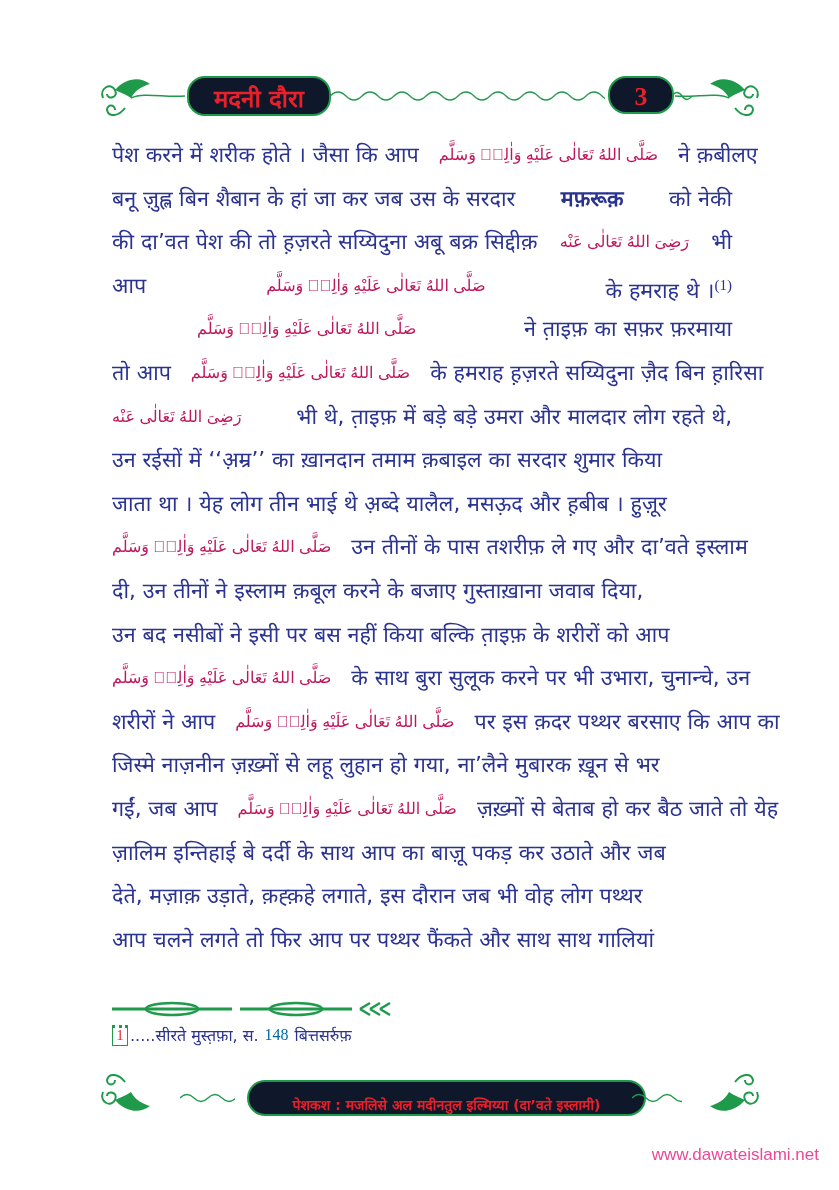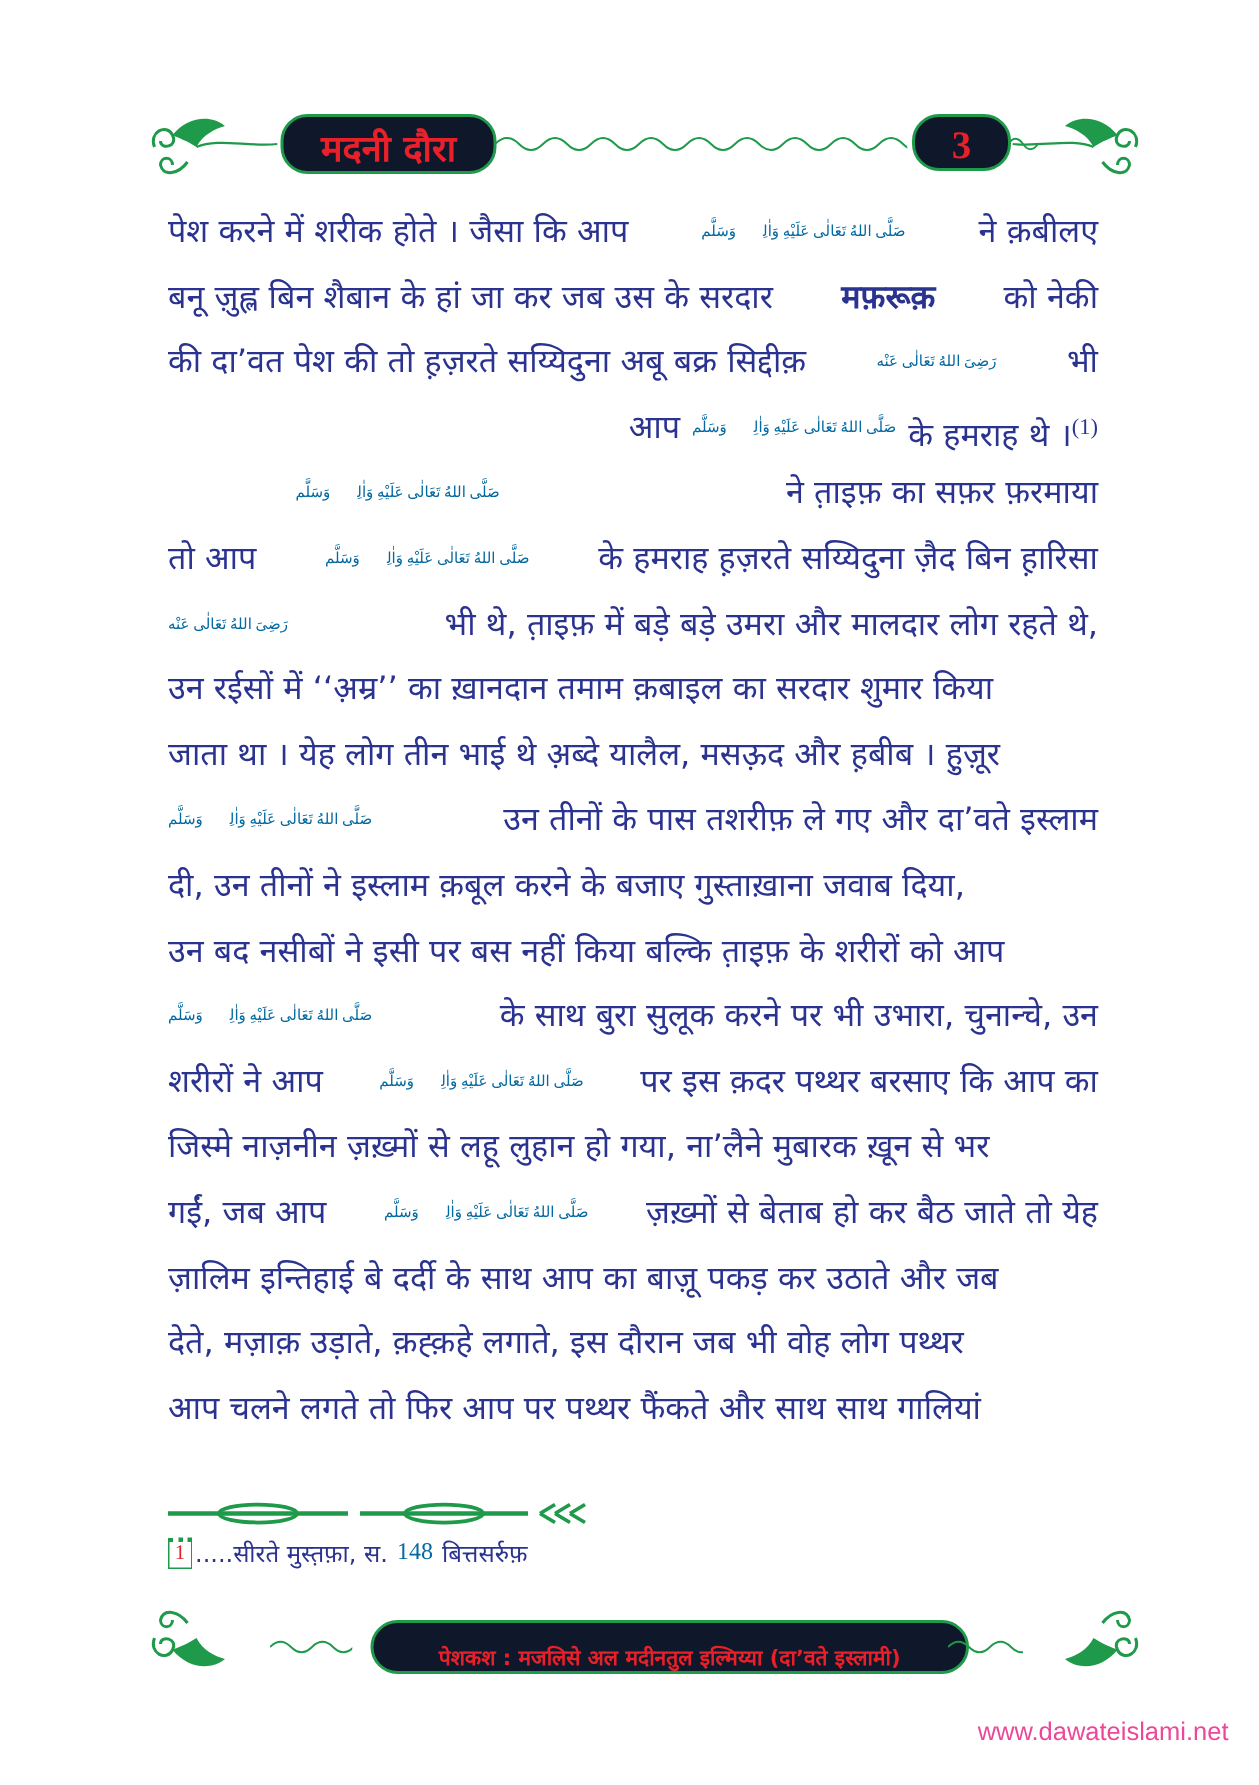--- a/index.html
+++ b/index.html
@@ -20,23 +20,23 @@
   }
   .title-pill { left: 92px; top: 8px; width: 140px; height: 36px; font-size: 24px; font-weight: bold; }
   .page-pill { left: 513px; top: 8px; width: 62px; height: 34px; font-family: "Liberation Serif", serif; font-size: 26px; font-weight: bold; }
 
   
   .body-text {
     position: absolute; left: 112px; top: 133px; width: 620px;
     color: #2b3390; font-size: 21.5px; line-height: 43.6px;
   }
   .line { white-space: nowrap; display: flex; justify-content: space-between; height: 43.6px; gap: 20px; }
-  .line.last { justify-content: flex-end; gap: 8px; }
+  .line.last { justify-content: space-between; gap: 8px; }
   .line.indent { padding-left: 85px; }
-  .hon { color: #0369a1; font-size: 10px; font-family: Liberation Serif, serif; align-self: center; }
+  .hon { color: #be185d; font-size: 16px; font-family: Liberation Sans, sans-serif; align-self: center; }
   .bold { font-weight: bold; text-align: center; }
   sup { font-family: "Liberation Serif", serif; font-size: 15px; color: #2b3390; }
 
   
   .divider { position: absolute; left: 112px; top: 1000px; width: 310px; height: 18px; }
   .footnote {
     position: absolute; left: 112px; top: 1024px; color: #2b3390; font-size: 16px;
     display: flex; align-items: center; gap: 2px;
   }
   .fn-box {

